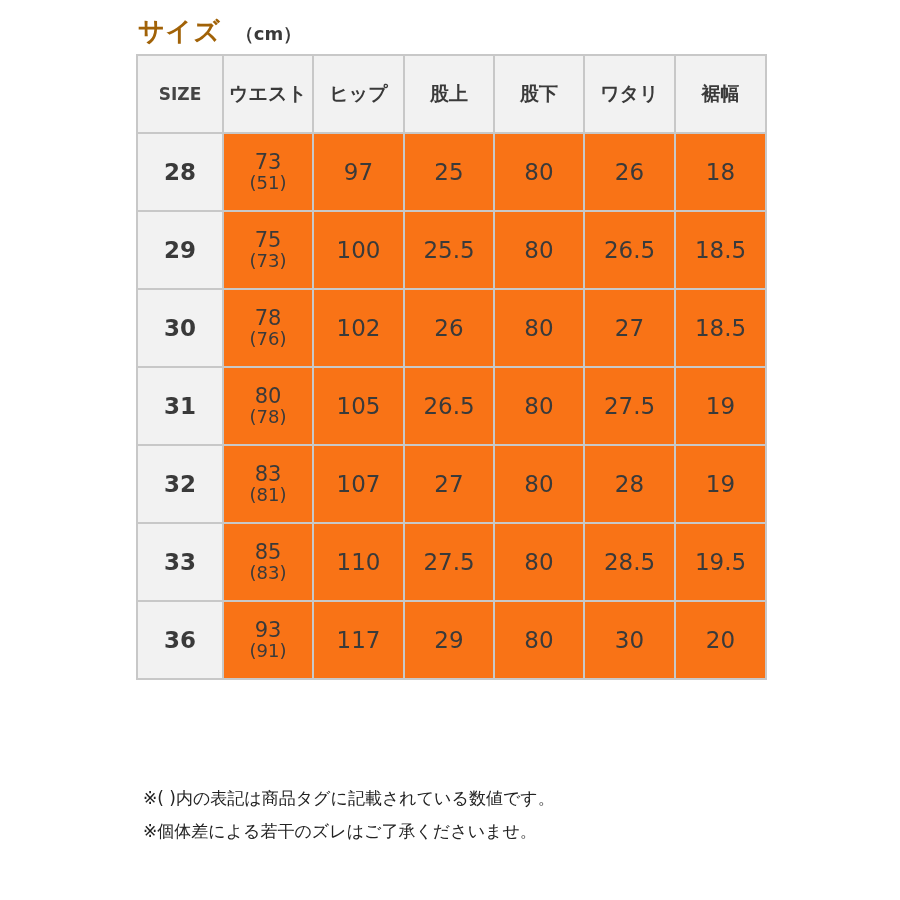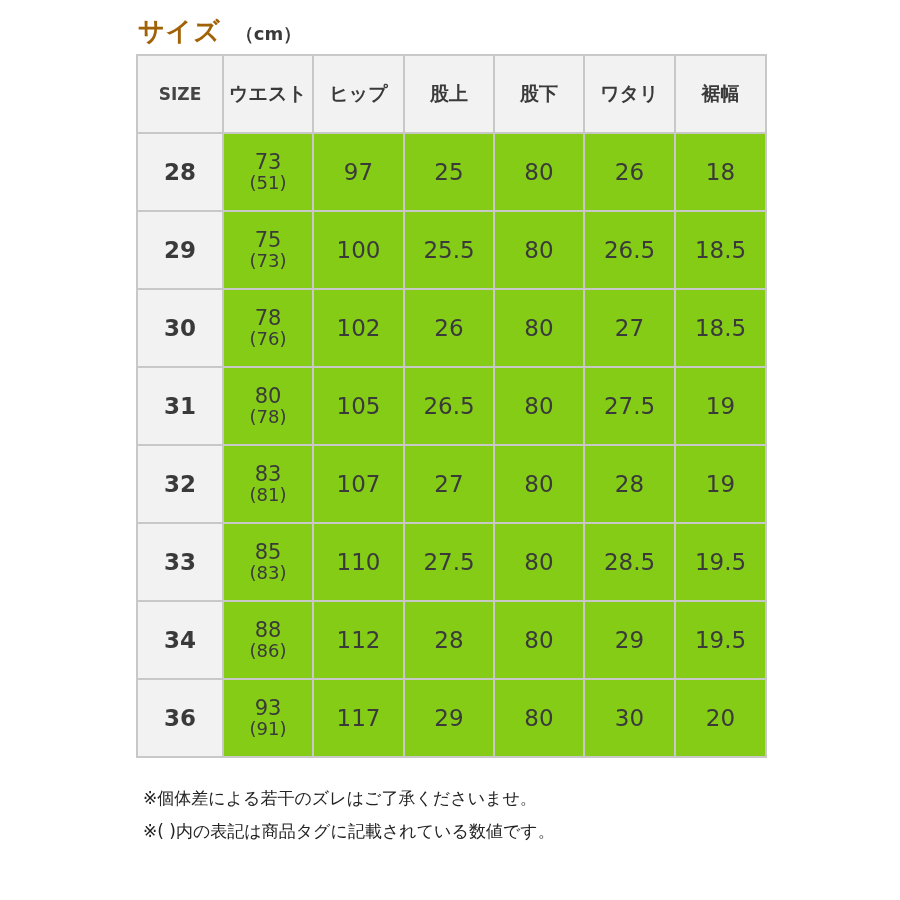--- a/index.html
+++ b/index.html
@@ -4,21 +4,21 @@
 <style>
   html, body { margin: 0; padding: 0; background: #ffffff; }
   body { width: 900px; height: 900px; position: relative; overflow: hidden; font-family: "DejaVu Sans", sans-serif; color: #333333; }
   .title { position: absolute; left: 138px; top: 14px; height: 36px; display: flex; align-items: baseline; }
   .title-main { font-size: 26px; font-weight: bold; color: #a16207; letter-spacing: 1px; }
   .title-unit { font-size: 18px; font-weight: bold; color: #3a3a3a; margin-left: 15px; }
   table.size { position: absolute; left: 136px; top: 54px; border-collapse: collapse; table-layout: fixed; width: 629px; padding-left: 24px; }
   table.size td, table.size th { border: 2.5px solid #c8c8c8; text-align: center; vertical-align: middle; padding: 0; }
   table.size th { background: #f2f2f2; height: 76px; font-weight: bold; font-size: 19px; color: #3a3a3a; }
   table.size th.size-h { font-size: 17px; font-weight: bold; color: #444; }
-  table.size td { height: 76px; font-size: 23px; color: #3a3a3a; background: #84cc16; }
+  table.size td { height: 76px; font-size: 23px; color: #3a3a3a; background: #f97316; }
   table.size td.size-cell { background: #f2f2f2; font-weight: bold; color: #3a3a3a; }
   .waist-main { display: block; font-size: 21px; line-height: 21px; }
   .waist-tag { display: block; font-size: 18px; line-height: 20px; }
   .notes { position: absolute; left: 143px; top: 782px; font-size: 17px; color: #222; line-height: 33px; }
   .note { white-space: nowrap; }
 </style>
 </head>
 <body>
 
 <div class="title">
@@ -114,42 +114,30 @@
           <span class="waist-main">85</span>
           <span class="waist-tag">(83)</span>
         </td>
       <td>110</td>
       <td>27.5</td>
       <td>80</td>
       <td>28.5</td>
       <td>19.5</td>
     </tr>
     <tr>
-      <td class="size-cell">34</td>
-      <td>
-          <span class="waist-main">88</span>
-          <span class="waist-tag">(86)</span>
-        </td>
-      <td>112</td>
-      <td>28</td>
-      <td>80</td>
-      <td>29</td>
-      <td>19.5</td>
-    </tr>
-    <tr>
       <td class="size-cell">36</td>
       <td>
           <span class="waist-main">93</span>
           <span class="waist-tag">(91)</span>
         </td>
       <td>117</td>
       <td>29</td>
       <td>80</td>
       <td>30</td>
       <td>20</td>
     </tr>
   </tbody>
 </table>
 
 <div class="notes">
+  <div class="note">※( )内の表記は商品タグに記載されている数値です。</div>
   <div class="note">※個体差による若干のズレはご了承くださいませ。</div>
-  <div class="note">※( )内の表記は商品タグに記載されている数値です。</div>
 </div>
 
 </body></html>

